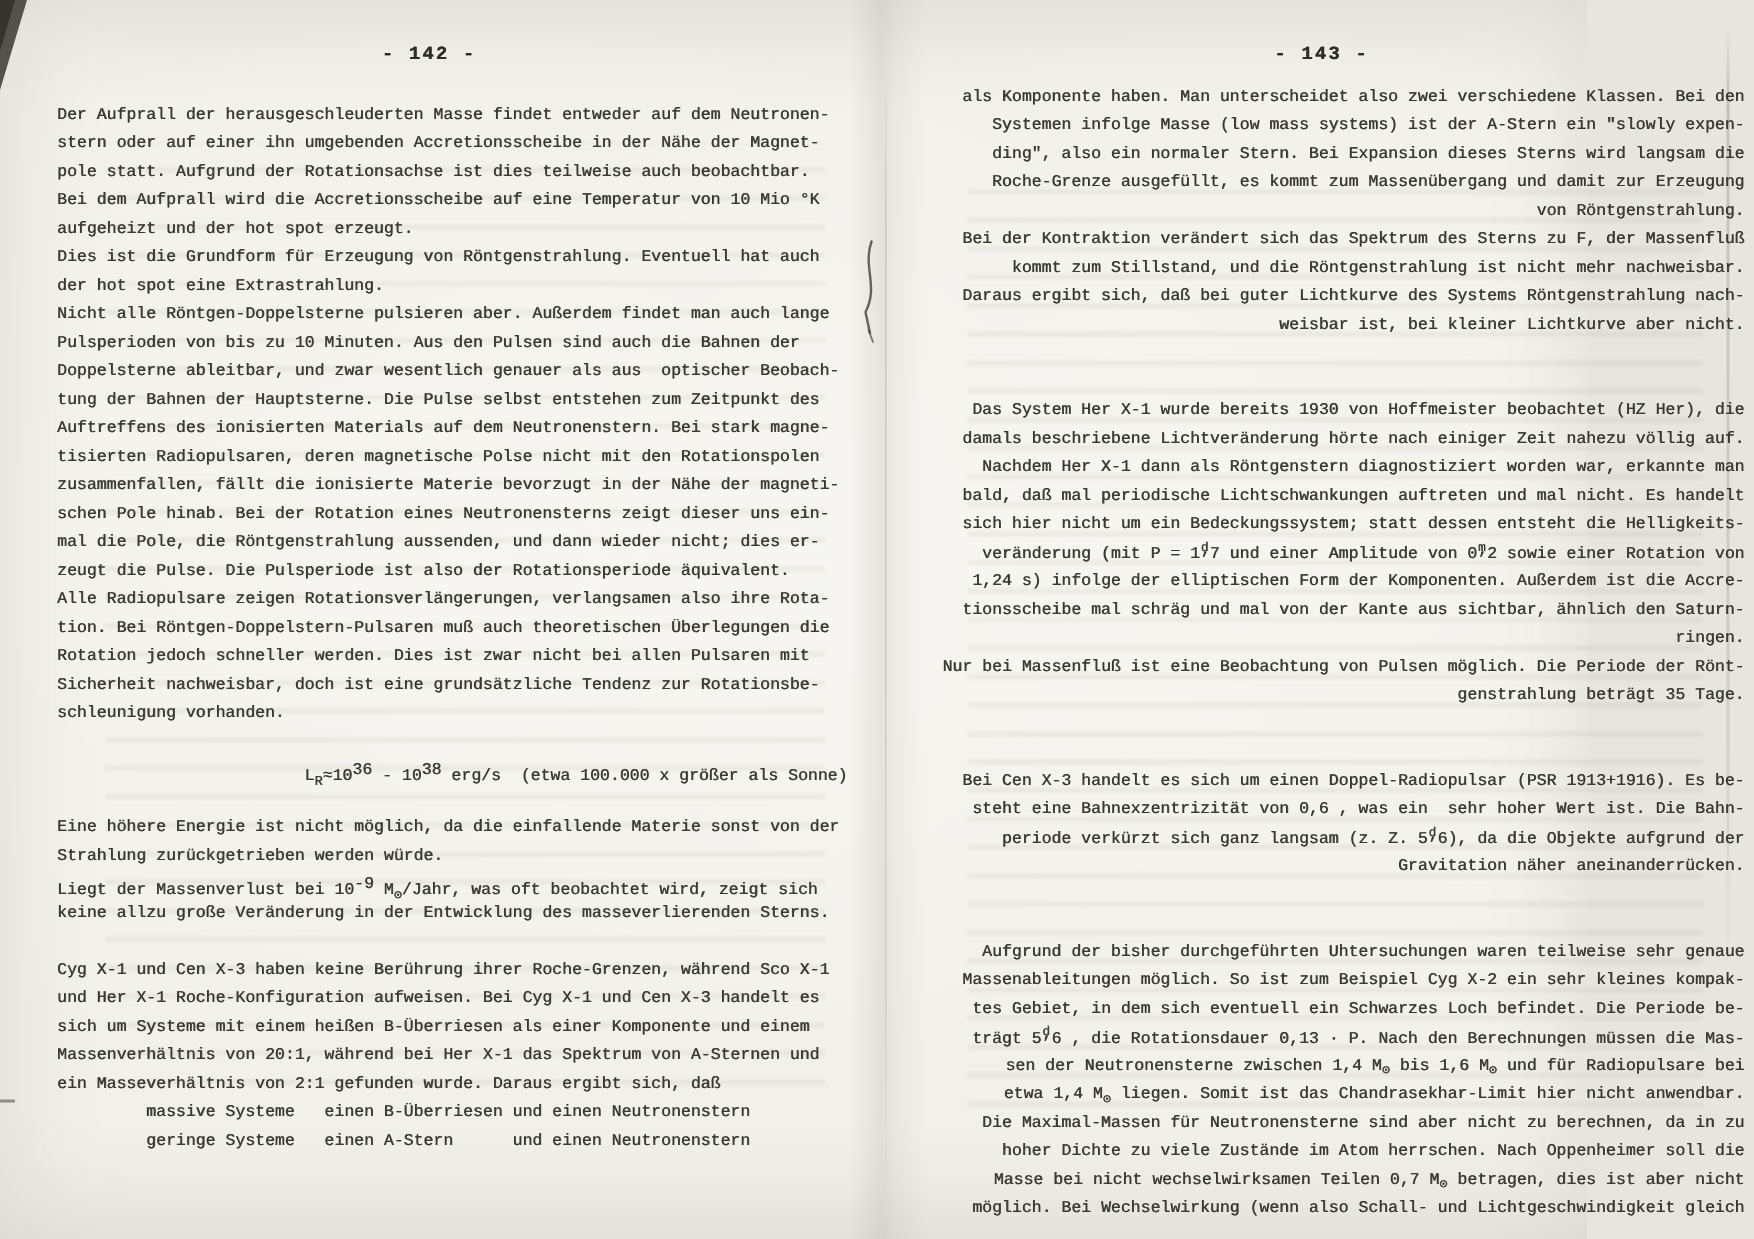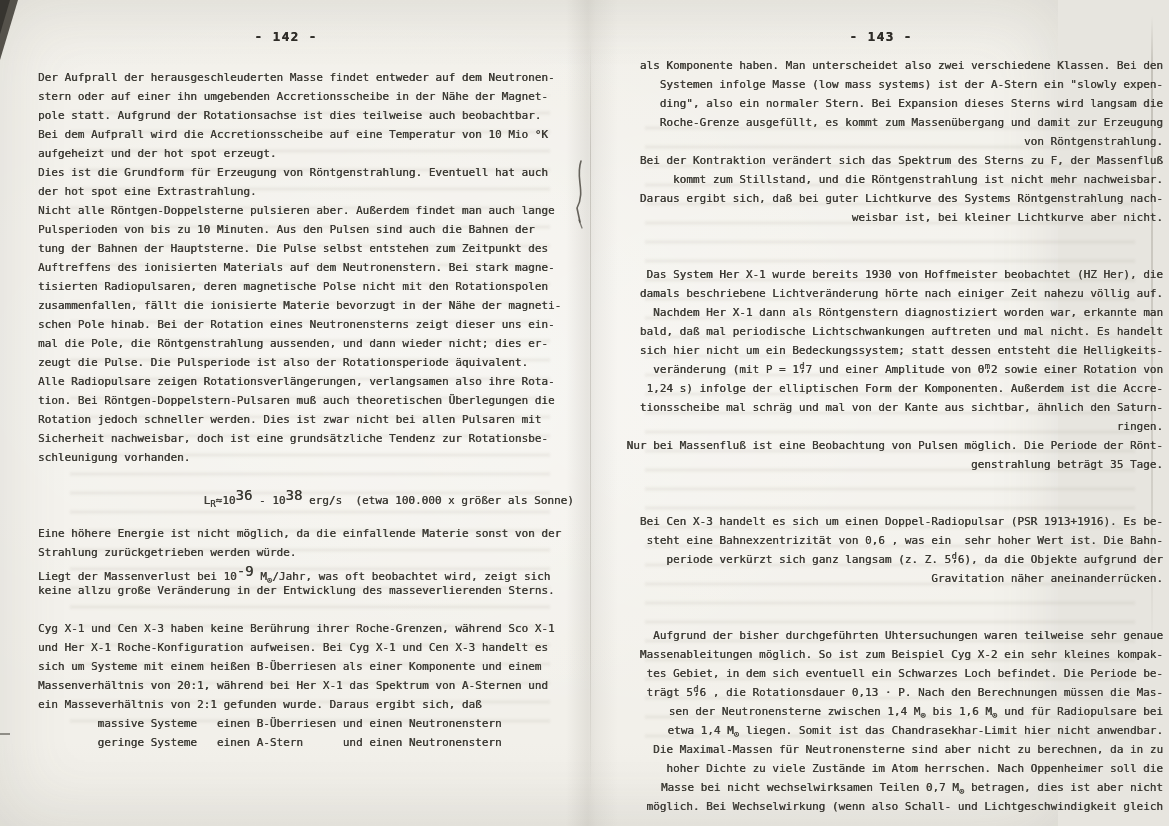--- a/index.html
+++ b/index.html
@@ -10,20 +10,21 @@
     overflow: hidden;
   }
   .scan {
     position: relative;
     width: 1058px; height: 826px;
     background:
       radial-gradient(ellipse at 30% 45%, rgba(255,255,255,.35), rgba(0,0,0,0) 60%),
       radial-gradient(ellipse at 78% 45%, rgba(255,255,255,.30), rgba(0,0,0,0) 60%),
       linear-gradient(180deg, #efede7 0%, #f2f0ea 8%, #f2f0ea 90%, #edebe5 100%);
     box-shadow: inset 0 0 70px rgba(95,90,78,.14);
+    font-family: Liberation Mono, monospace;
   }
   
   .gutter {
     position: absolute; left: 566px; top: 0; width: 52px; height: 826px;
     background: linear-gradient(90deg, rgba(0,0,0,0) 0%, rgba(110,105,94,.12) 42%,
                 rgba(110,105,94,.07) 58%, rgba(0,0,0,0) 100%);
   }
   .gutter-crease {
     position: absolute; left: 590px; top: 40px; width: 1px; height: 760px;
     background: linear-gradient(180deg, rgba(120,114,102,0), rgba(120,114,102,.28) 15%,
@@ -75,21 +76,21 @@
     text-shadow: .35px 0 0 rgba(58,56,50,.85);
   }
   .text-142 { left: 38px;  top: 68px; width: 545px; }
   .text-143 { left: 623px; top: 56px; width: 540px; text-align: right; }
   .line {
     white-space: pre;
     font-size: 11px;
     line-height: 19px;
     height: 19px;
   }
-  .line sup { font-size: 14px; vertical-align: 4px; }
+  .line sup { font-size: 11px; vertical-align: 4px; }
   .line sub { font-size: 9px;  vertical-align: -3px; }
   .stk { display: inline-block; position: relative; width: 6.6px; height: 14px; vertical-align: -2px; }
   .stk .s { position: absolute; top: -4px; left: .5px; font-size: 8.5px; }
   .stk .c { position: absolute; bottom: -3px; left: .5px; font-size: 11px; }
 </style>
 </head>
 <body>
 
 <div class="scan">
 
@@ -117,20 +118,21 @@
   <div class="text-block text-142">
       <div class="line">Der Aufprall der herausgeschleuderten Masse findet entweder auf dem Neutronen-</div>
       <div class="line">stern oder auf einer ihn umgebenden Accretionsscheibe in der Nähe der Magnet-</div>
       <div class="line">pole statt. Aufgrund der Rotationsachse ist dies teilweise auch beobachtbar.</div>
       <div class="line">Bei dem Aufprall wird die Accretionsscheibe auf eine Temperatur von 10 Mio °K</div>
       <div class="line">aufgeheizt und der hot spot erzeugt.</div>
       <div class="line">Dies ist die Grundform für Erzeugung von Röntgenstrahlung. Eventuell hat auch</div>
       <div class="line">der hot spot eine Extrastrahlung.</div>
       <div class="line">Nicht alle Röntgen-Doppelsterne pulsieren aber. Außerdem findet man auch lange</div>
       <div class="line">Pulsperioden von bis zu 10 Minuten. Aus den Pulsen sind auch die Bahnen der</div>
+      <div class="line">Doppelsterne ableitbar, und zwar wesentlich genauer als aus  optischer Beobach-</div>
       <div class="line">tung der Bahnen der Hauptsterne. Die Pulse selbst entstehen zum Zeitpunkt des</div>
       <div class="line">Auftreffens des ionisierten Materials auf dem Neutronenstern. Bei stark magne-</div>
       <div class="line">tisierten Radiopulsaren, deren magnetische Polse nicht mit den Rotationspolen</div>
       <div class="line">zusammenfallen, fällt die ionisierte Materie bevorzugt in der Nähe der magneti-</div>
       <div class="line">schen Pole hinab. Bei der Rotation eines Neutronensterns zeigt dieser uns ein-</div>
       <div class="line">mal die Pole, die Röntgenstrahlung aussenden, und dann wieder nicht; dies er-</div>
       <div class="line">zeugt die Pulse. Die Pulsperiode ist also der Rotationsperiode äquivalent.</div>
       <div class="line">Alle Radiopulsare zeigen Rotationsverlängerungen, verlangsamen also ihre Rota-</div>
       <div class="line">tion. Bei Röntgen-Doppelstern-Pulsaren muß auch theoretischen Überlegungen die</div>
       <div class="line">Rotation jedoch schneller werden. Dies ist zwar nicht bei allen Pulsaren mit</div>

